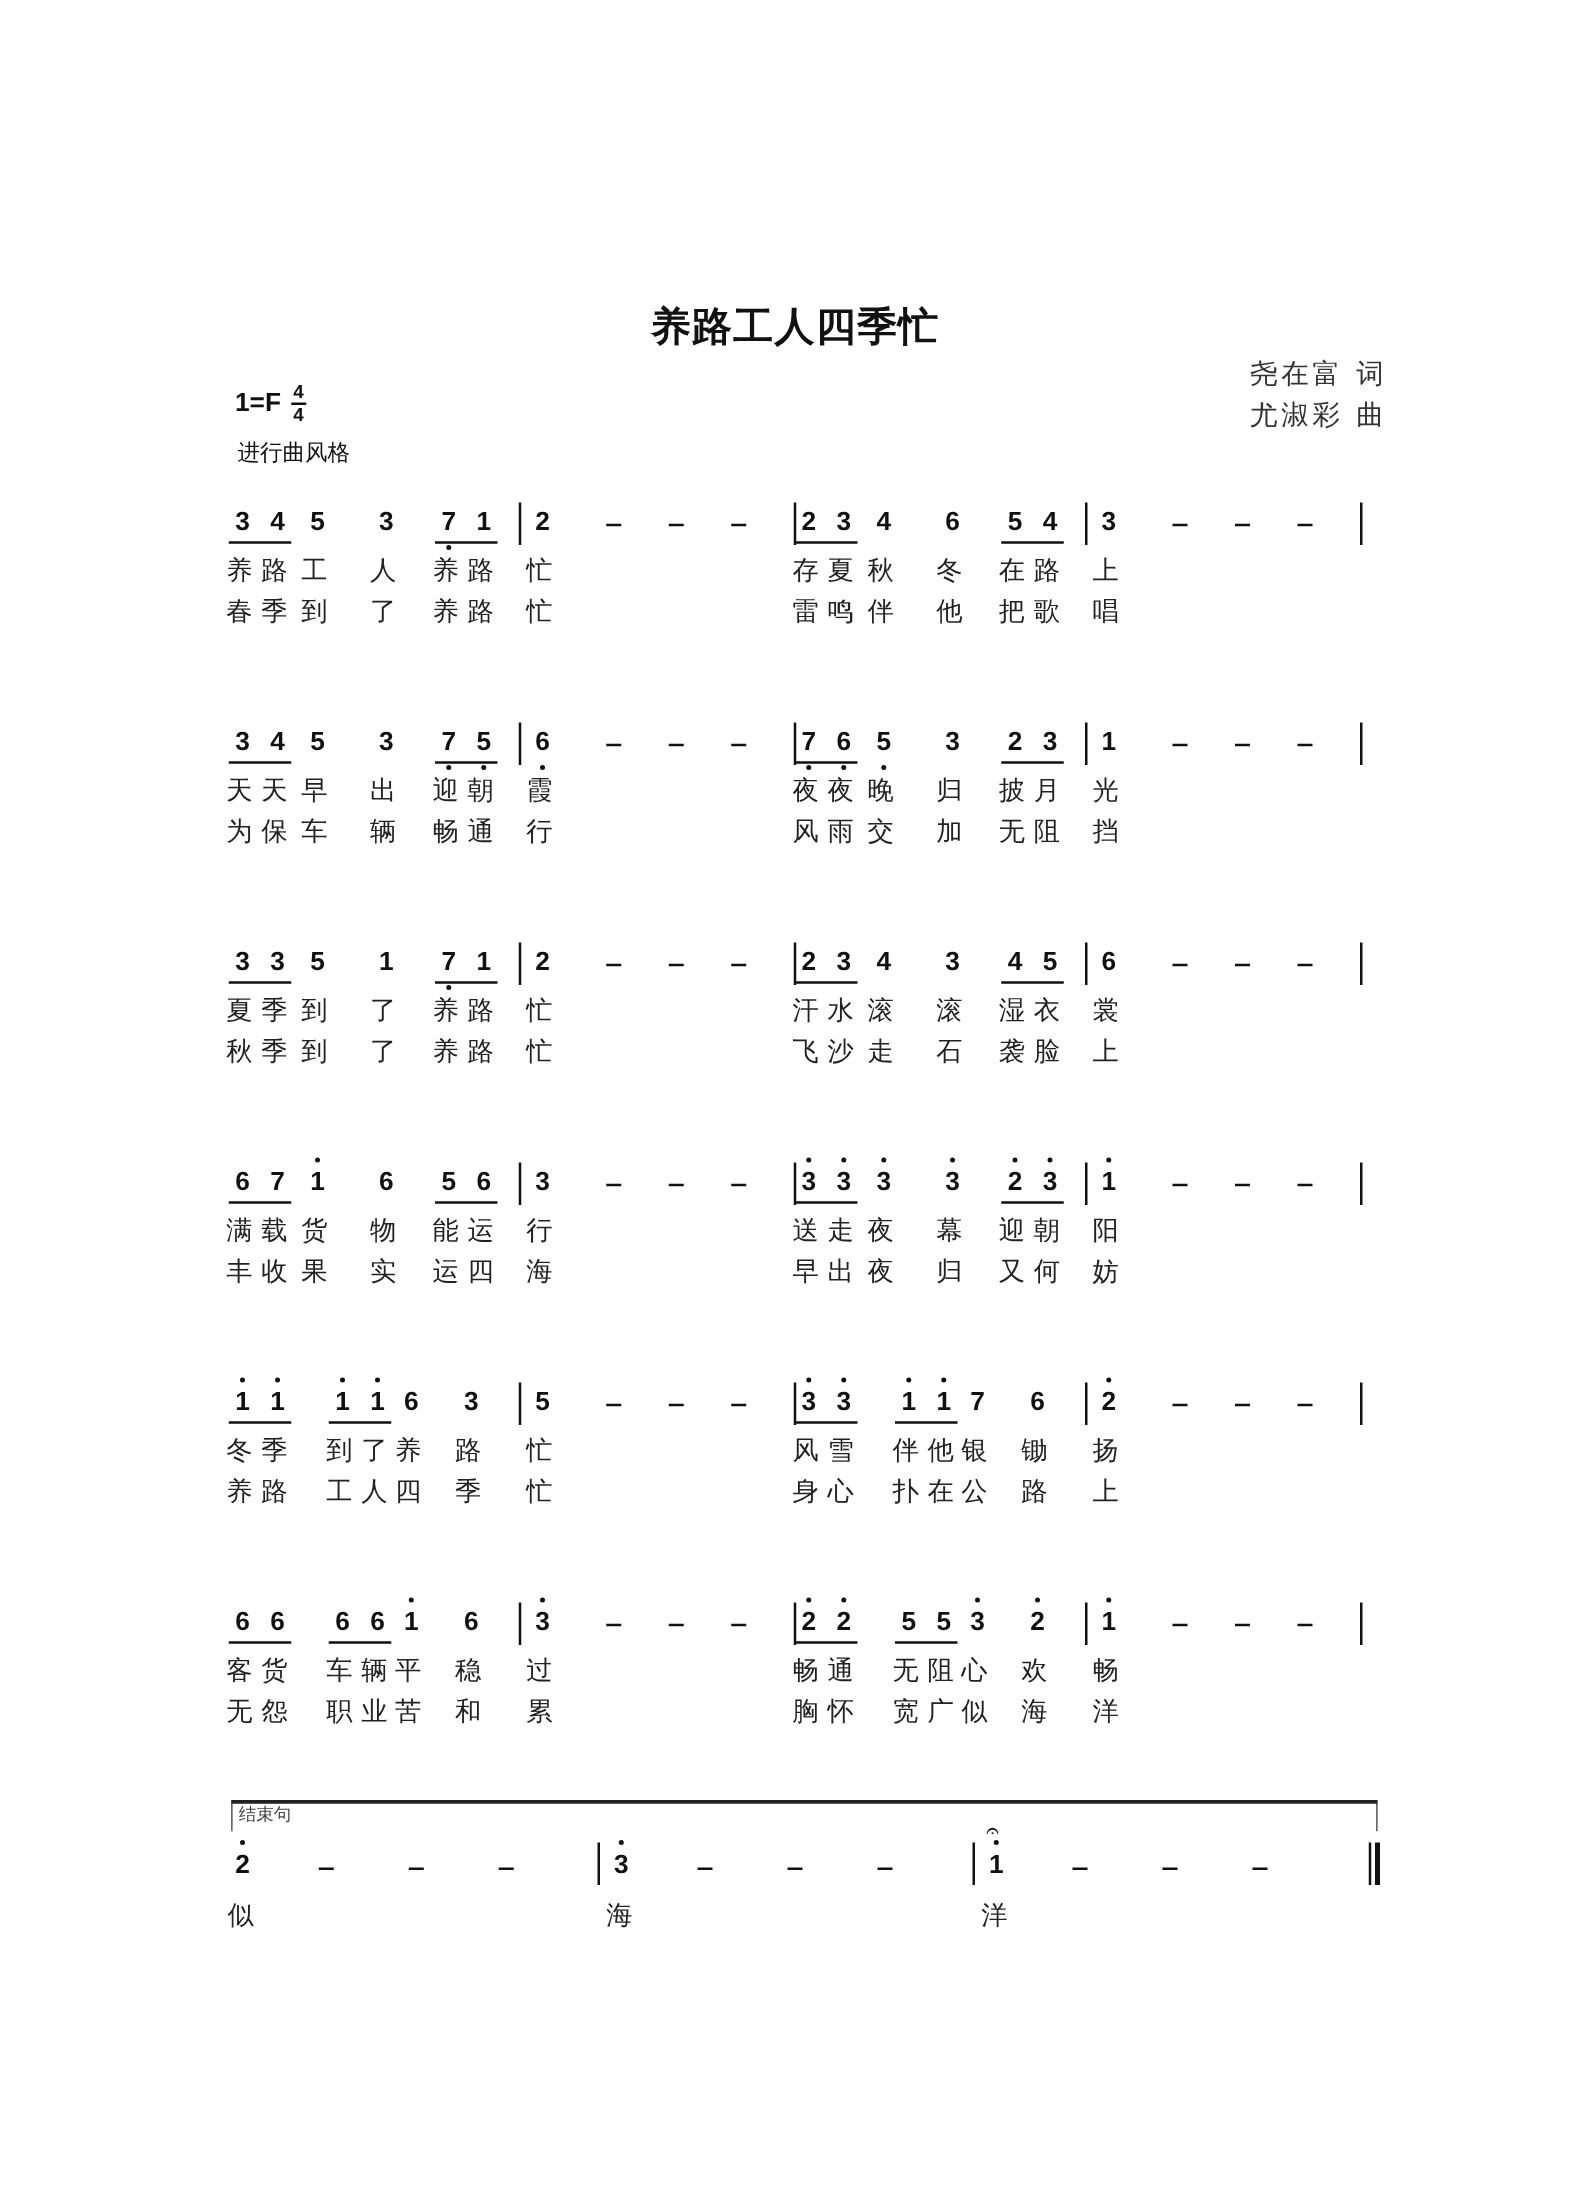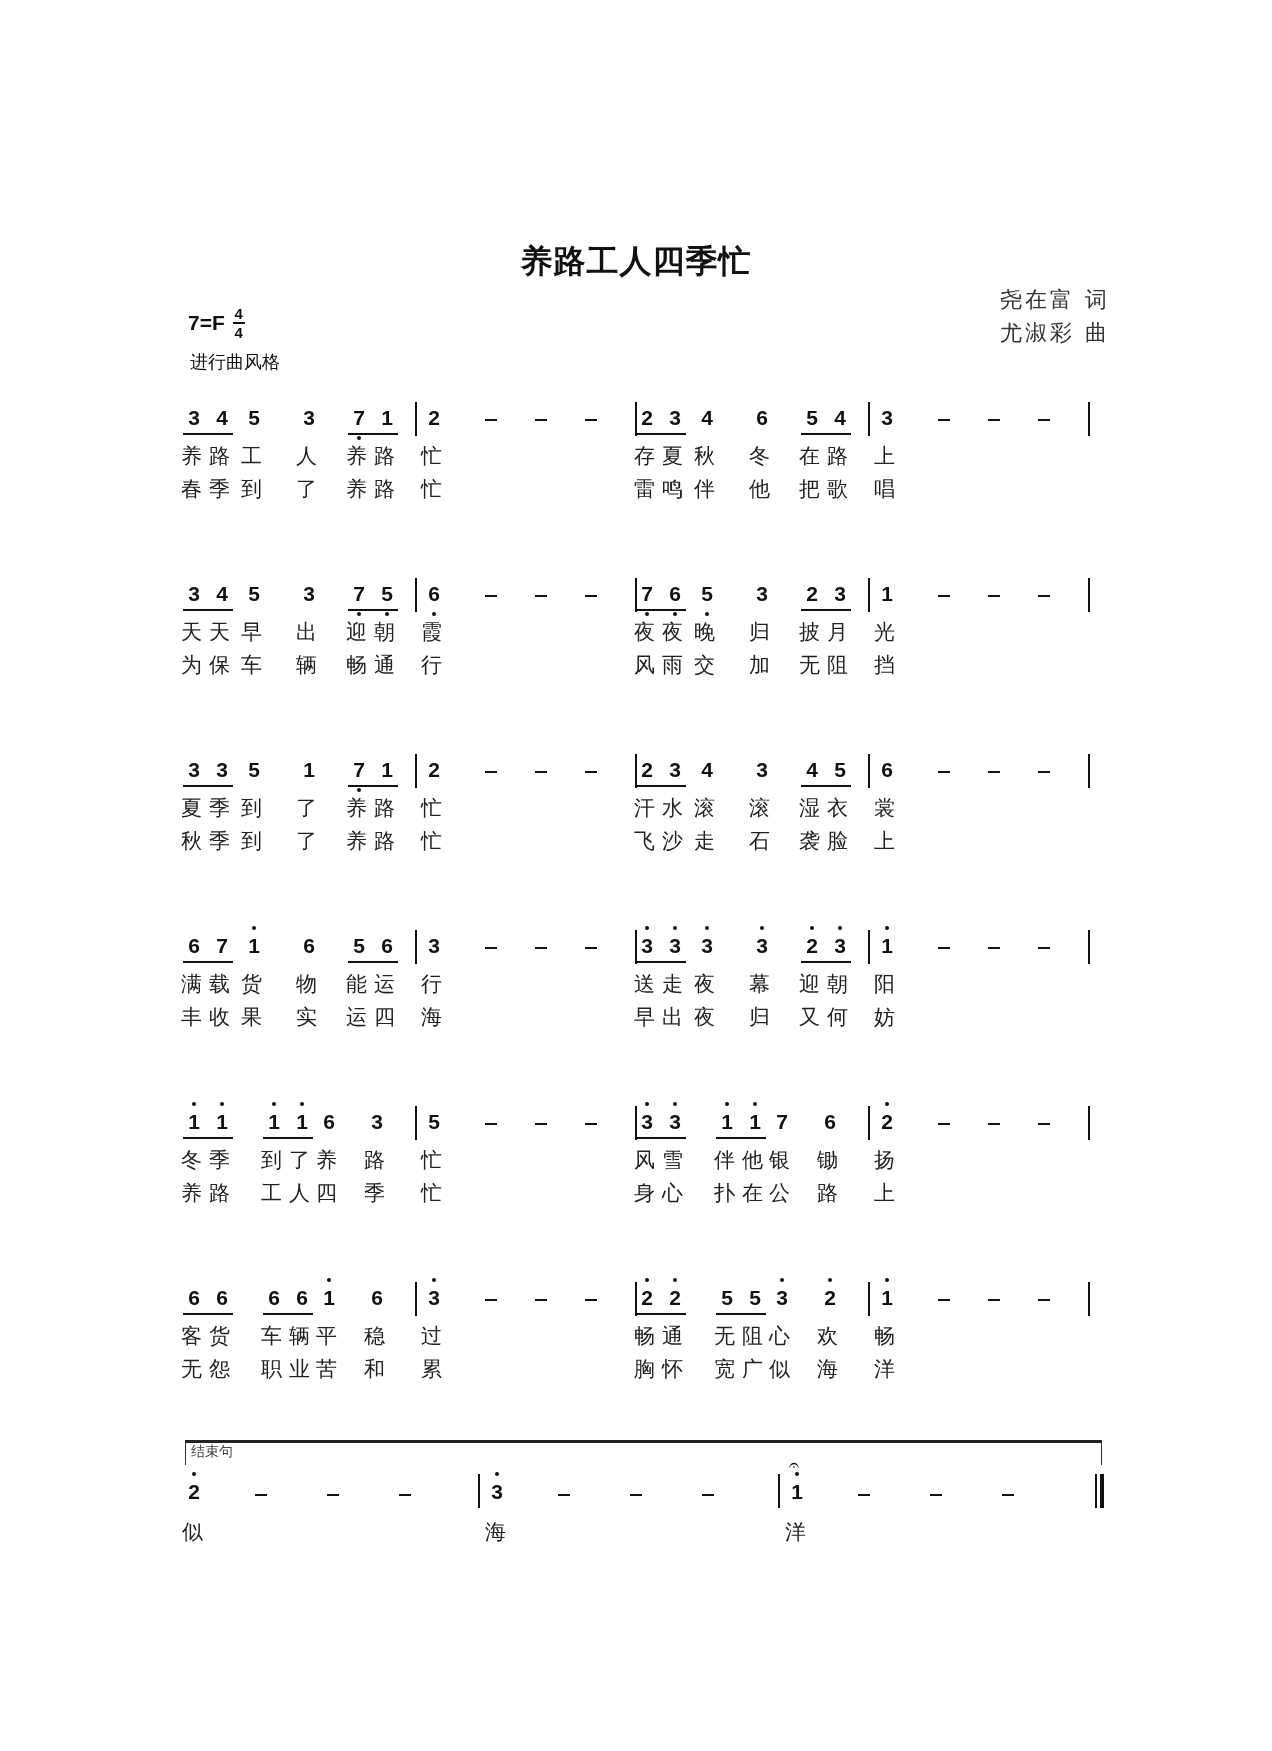--- a/index.html
+++ b/index.html
@@ -24,21 +24,21 @@
 </style>
 </head>
 <body>
 
 <div class="title">养路工人四季忙</div>
 <div class="credits">
   <div>尧在富 词</div>
   <div>尤淑彩 曲</div>
 </div>
 <div class="key">
-  <span>7=F</span>
+  <span>1=F</span>
   <span class="frac">
     <span>4</span>
     <span class="bar"></span>
     <span>4</span>
   </span>
 </div>
 <div class="style">进行曲风格</div>
 
 <div id="score">
     <div class="note" style="left: 185px; top: 406px; position: absolute;">3</div>

